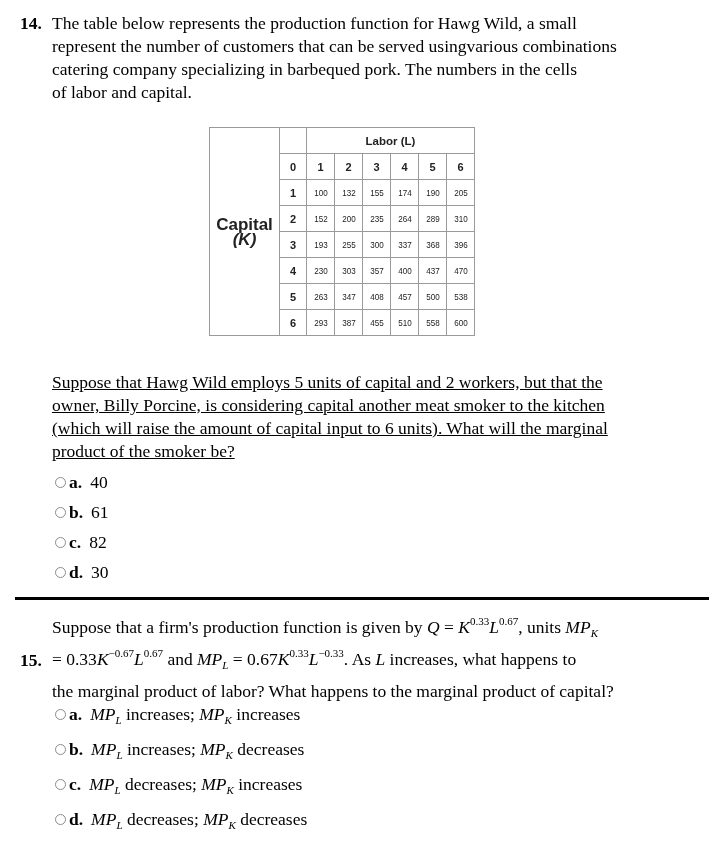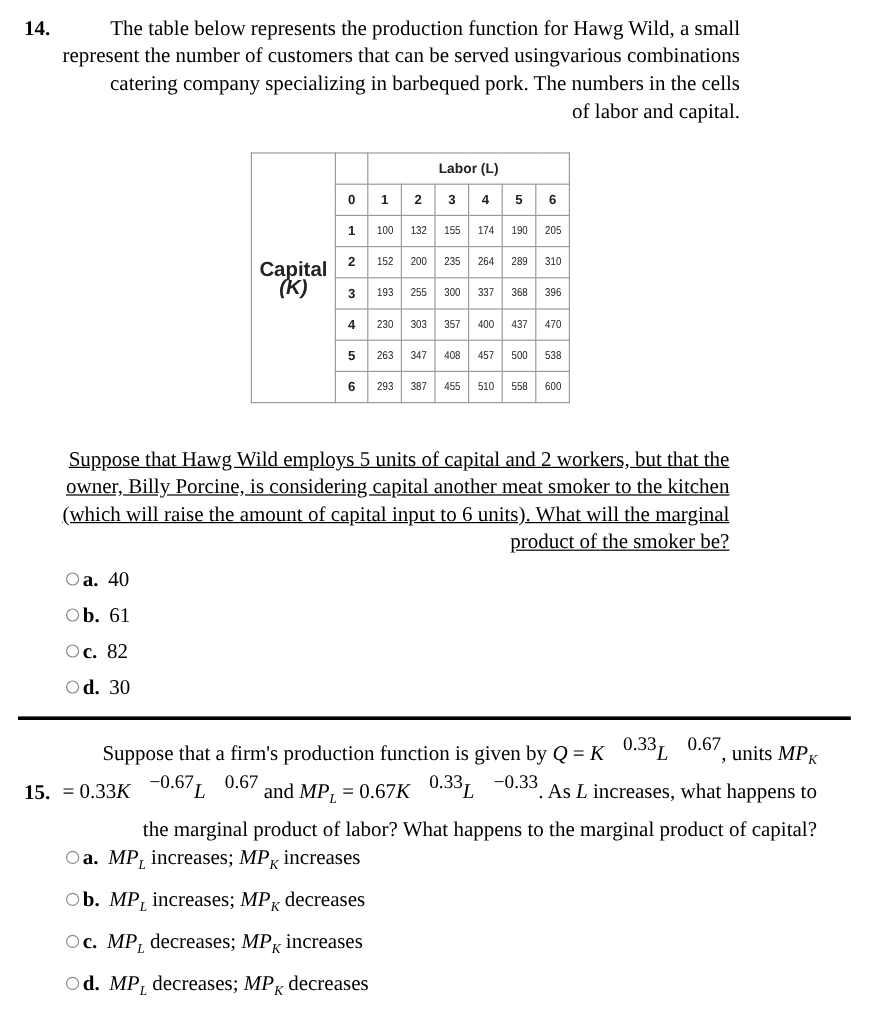--- a/index.html
+++ b/index.html
@@ -1,36 +1,36 @@
 <!DOCTYPE html>
 <html><head>
 <meta charset="utf-8">
 <style>
   html, body { margin: 0; padding: 0; background: #ffffff; }
   body { width: 726px; height: 845px; position: relative; overflow: hidden;
          font-family: "Liberation Serif", serif; color: #000; }
   .q { position: absolute; font-size: 17.5px; line-height: 23px; }
   .qnum { font-weight: bold; position: absolute; }
-  .para { position: absolute; text-align: right; }
+  .para { position: absolute; }
   table.pf { position: absolute; left: 209px; top: 127px; border-collapse: collapse;
              font-family: "Liberation Sans", sans-serif; }
   table.pf td { border: 1px solid #9a9a9a; text-align: center; padding: 0;
                 height: 25px; font-size: 10px; color: #222; }
   table.pf td.cap { width: 69px; font-weight: bold; font-size: 17px; line-height: 15px; }
   table.pf td.rl { width: 26px; font-weight: bold; font-size: 11px; }
   table.pf td.cl { width: 27px; font-weight: bold; font-size: 11px; }
   table.pf td.hdr { font-weight: bold; font-size: 11.5px; }
   table.pf td.v { width: 27px; font-size: 9.5px; transform: scaleX(0.85); }
   .opt { position: absolute; display: flex; align-items: center; font-size: 17.5px; }
   .radio { width: 11px; height: 11px; border: 1.5px solid #8c8c8c; border-radius: 50%;
            margin-right: 3px; box-sizing: border-box; }
   .optlet { font-weight: bold; margin-right: 8px; }
   .rule { position: absolute; left: 15px; top: 597px; width: 694px; height: 3px; background: #000; }
   i.m { font-style: italic; }
-  sup { font-size: 16px; vertical-align: 8px; line-height: 0; margin-left: 16px; }
+  sup { font-size: 11px; vertical-align: 8px; line-height: 0; }
   sub { font-size: 11px; vertical-align: -4px; line-height: 0; font-style: italic; }
 </style>
 </head>
 <body>
 
 <div class="q">
   <span class="qnum" style="left:20px; top:12px;">14.</span>
   <div class="para" style="left:52px; top:12px; white-space:nowrap;">
     <div>The table below represents the production function for Hawg Wild, a small</div>
     <div>represent the number of customers that can be served usingvarious combinations</div>

